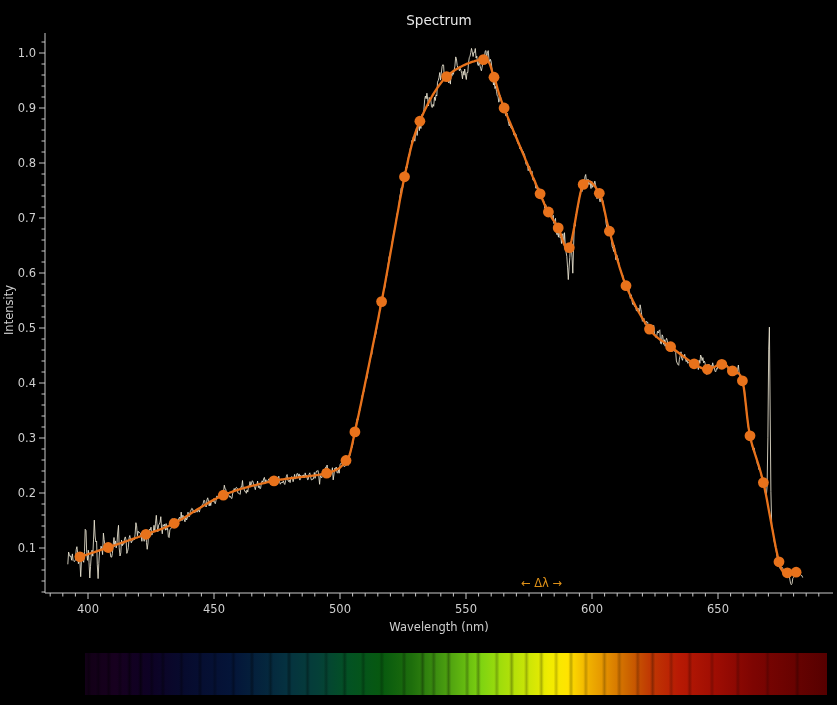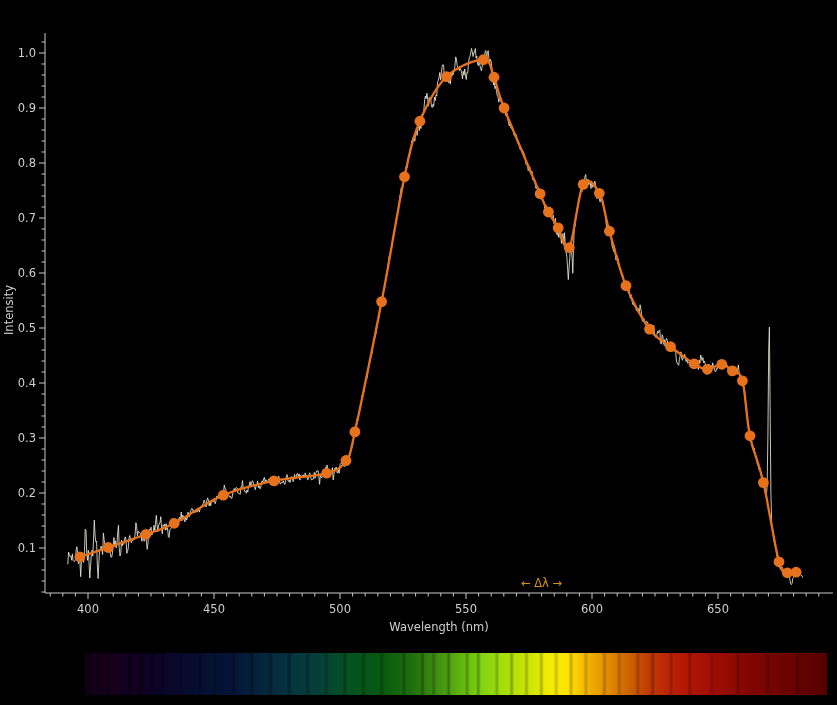--- a/index.html
+++ b/index.html
@@ -8,20 +8,21 @@
   .chart-title{position:absolute;left:45px;top:12px;width:788px;text-align:center;
     color:#e8e8e8;font-size:13.5px;line-height:17px;}
   #plot{position:absolute;left:0;top:0;}
   #colorbar{position:absolute;left:85px;top:653px;width:742px;height:42px;}
   text{font-family:"DejaVu Sans","Liberation Sans",sans-serif;}
 </style>
 </head>
 <body>
 
 <div class="figure">
+  <div class="chart-title">Spectrum</div>
   <svg id="plot" width="837" height="650" viewBox="0 0 837 650">
       <g>
         <path d="M45,33 V593 H833" stroke="#c9c9c9" stroke-width="1" fill="none"></path>
         <g>
           <line x1="88" y1="593" x2="88" y2="599" stroke="#c9c9c9" stroke-width="1"></line>
           <text x="88" y="613" text-anchor="middle" font-size="11.5" fill="#cfcfcf">400</text>
           <line x1="214" y1="593" x2="214" y2="599" stroke="#c9c9c9" stroke-width="1"></line>
           <text x="214" y="613" text-anchor="middle" font-size="11.5" fill="#cfcfcf">450</text>
           <line x1="340" y1="593" x2="340" y2="599" stroke="#c9c9c9" stroke-width="1"></line>
           <text x="340" y="613" text-anchor="middle" font-size="11.5" fill="#cfcfcf">500</text>

